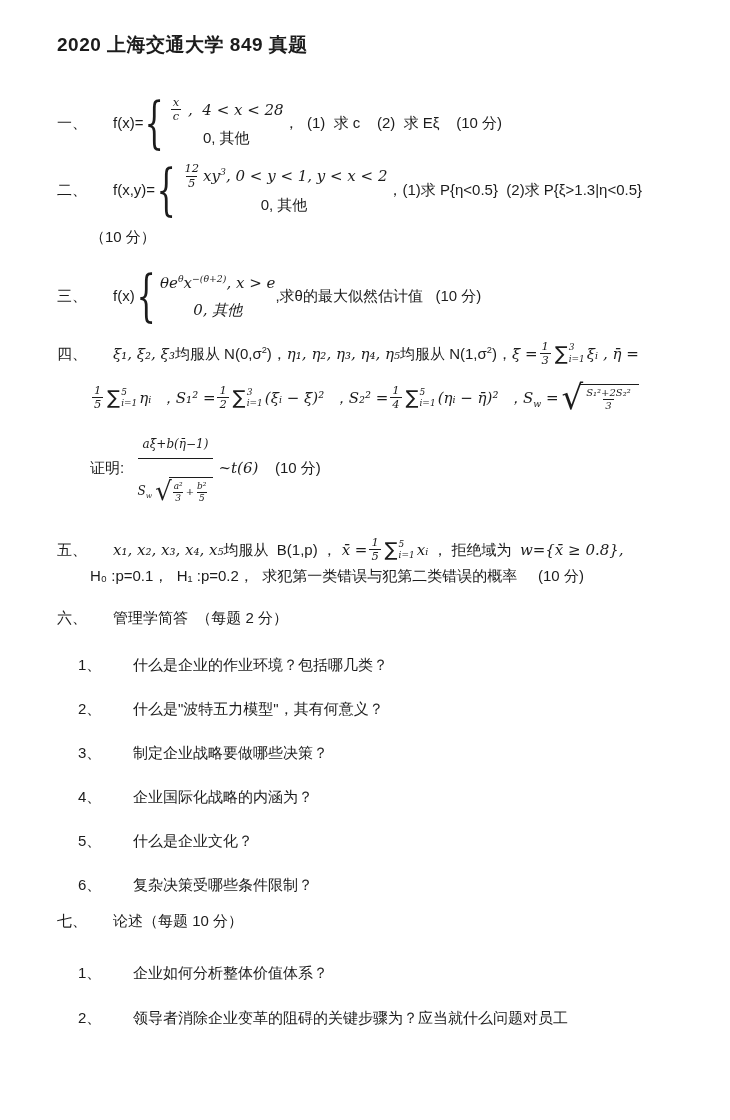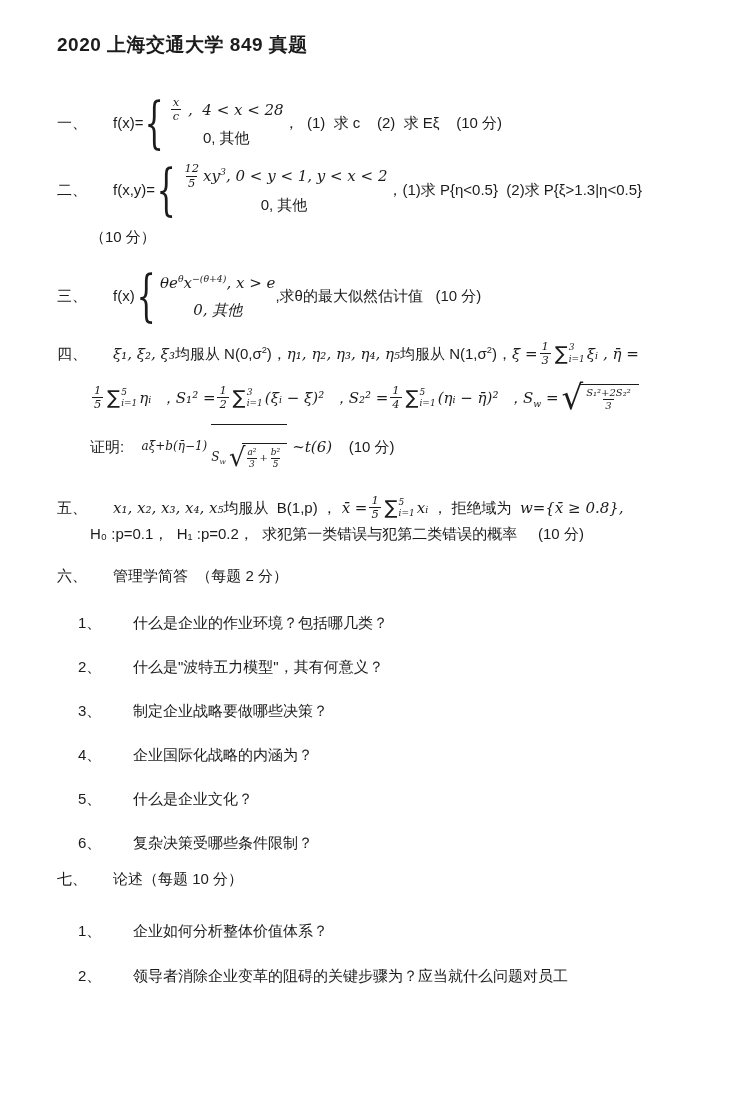--- a/index.html
+++ b/index.html
@@ -97,22 +97,22 @@
   .rad-md { font-size: 26px; }
   .sqrt .sqb {
     border-top: 1.5px solid #1c1c1c;
     display: inline-flex; align-items: center;
     padding: 2px 4px 0 2px;
     margin-left: -3px;
   }
 
   
   .bigfrac {
-    display: inline-flex; flex-direction: row; align-items: center;
-    margin: 0 5px; font-size: 12px;
+    display: inline-flex; flex-direction: column; align-items: center;
+    margin: 8px 5px; font-size: 12px;
   }
   .bigfrac .bf-num { display: inline-flex; align-items: center; padding: 0 4px 2px; }
   .bigfrac .bf-den {
     display: inline-flex; align-items: center;
     border-top: 1px solid #1c1c1c; padding-top: 18px;
   }
   .minifrac { font-size: 9px; margin: 0 1px; }
   .smallmath { font-size: 12px; }
 
   
@@ -157,21 +157,21 @@
   <div class="line indent" style="margin-top:8px">
     <span class="up">（10 分）</span>
   </div>
 
   <div class="line" style="margin-top:22px">
     <span class="marker">三、</span>
     <span class="up">f(x)</span>
     <span class="brace">{</span>
     <span class="cases">
       <span class="case-row">
-        <span class="math"><span>θe</span><sup>θ</sup><span>x</span><sup>−(θ+4)</sup><span>, x &gt; e</span></span>
+        <span class="math"><span>θe</span><sup>θ</sup><span>x</span><sup>−(θ+2)</sup><span>, x &gt; e</span></span>
       </span>
       <span class="case-row math">0, 其他</span>
     </span>
     <span class="up">,求θ的最大似然估计值   (10 分)</span>
   </div>
 
   <div class="line" style="margin-top:18px">
     <span class="marker">四、</span>
     <span class="math">ξ₁, ξ₂, ξ₃</span>
     <span class="up"><span>均服从 N(0,σ</span><sup>2</sup><span>)，</span></span>

